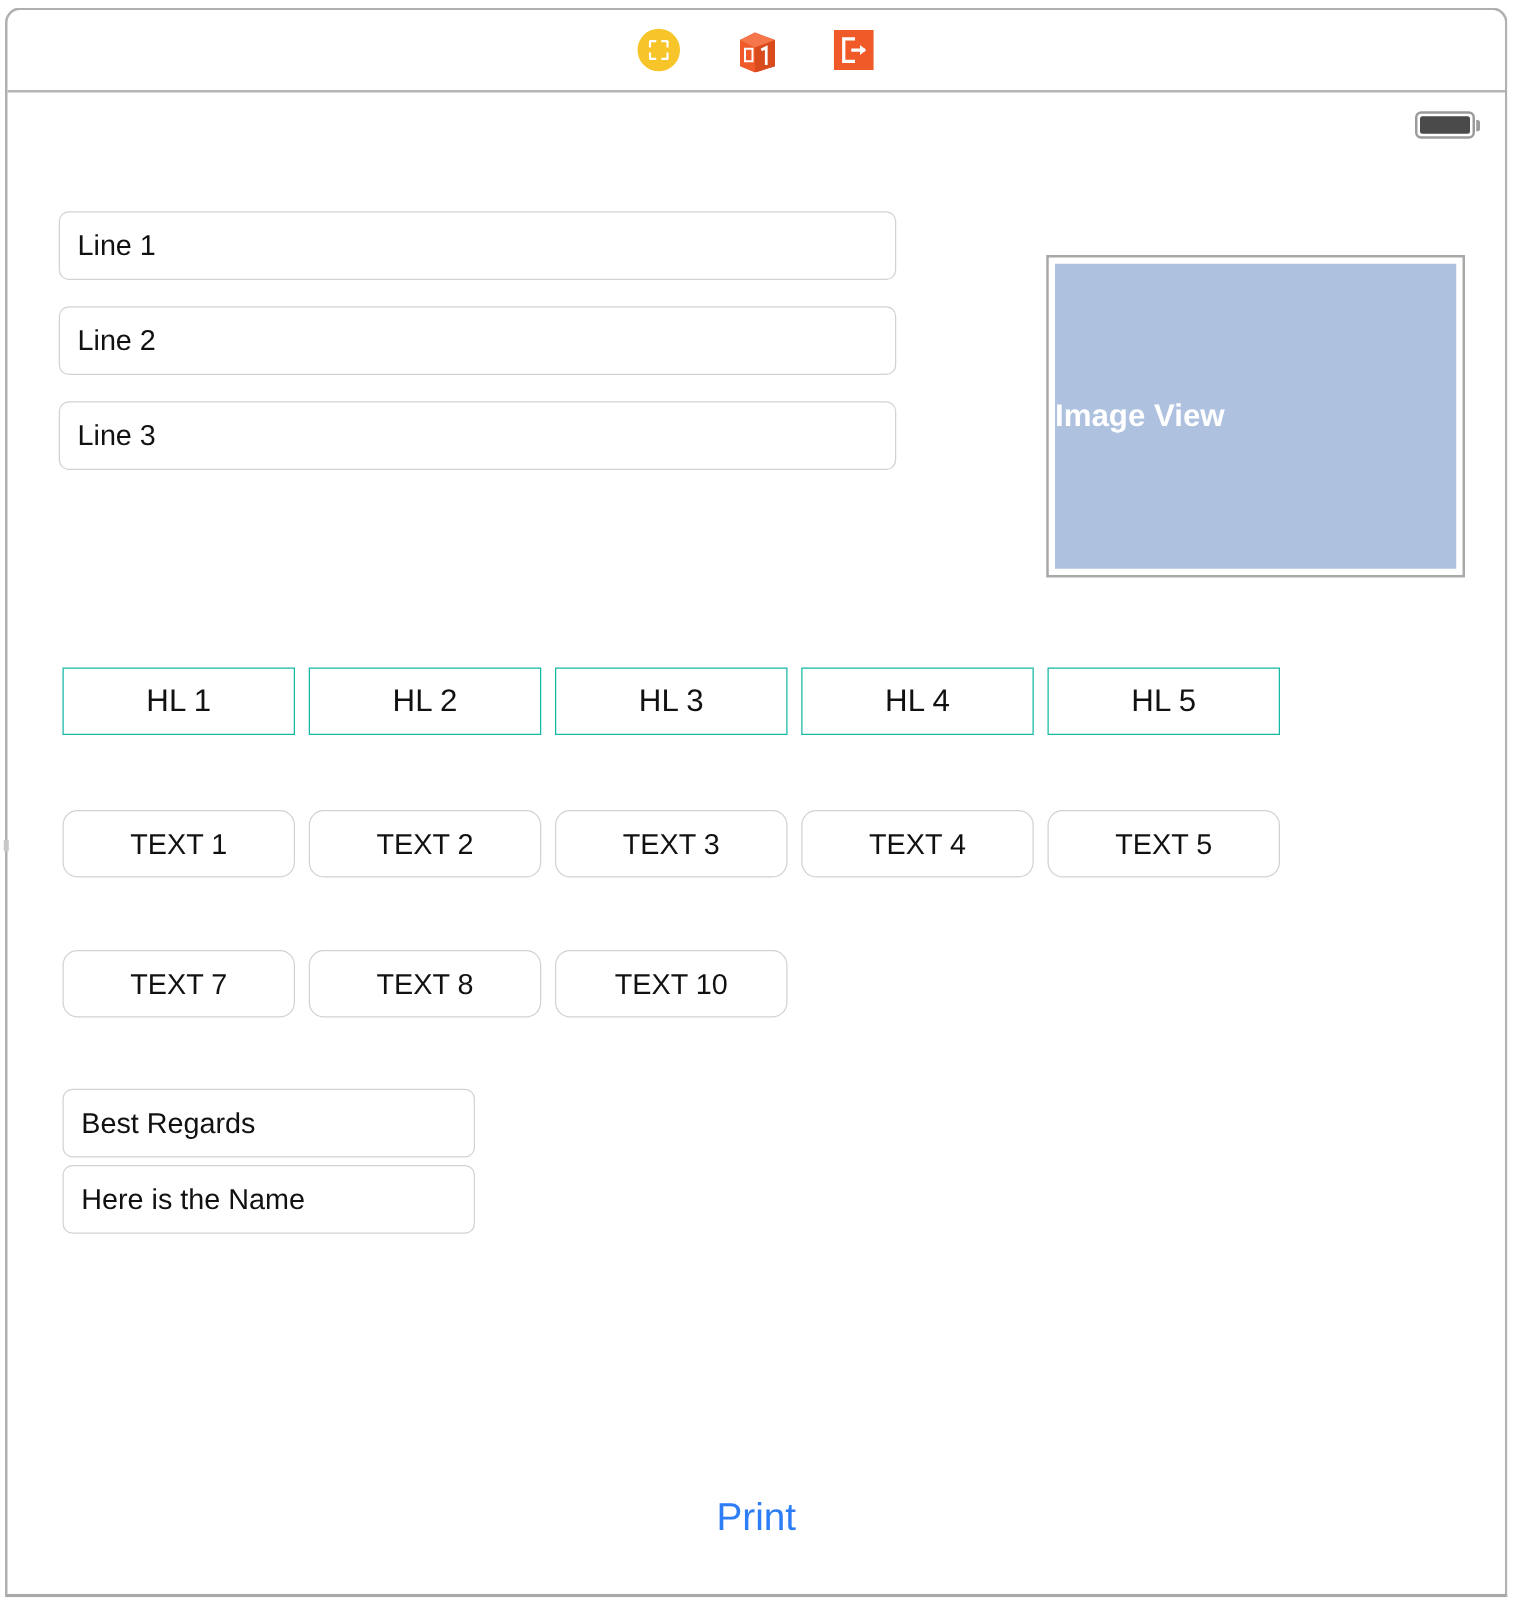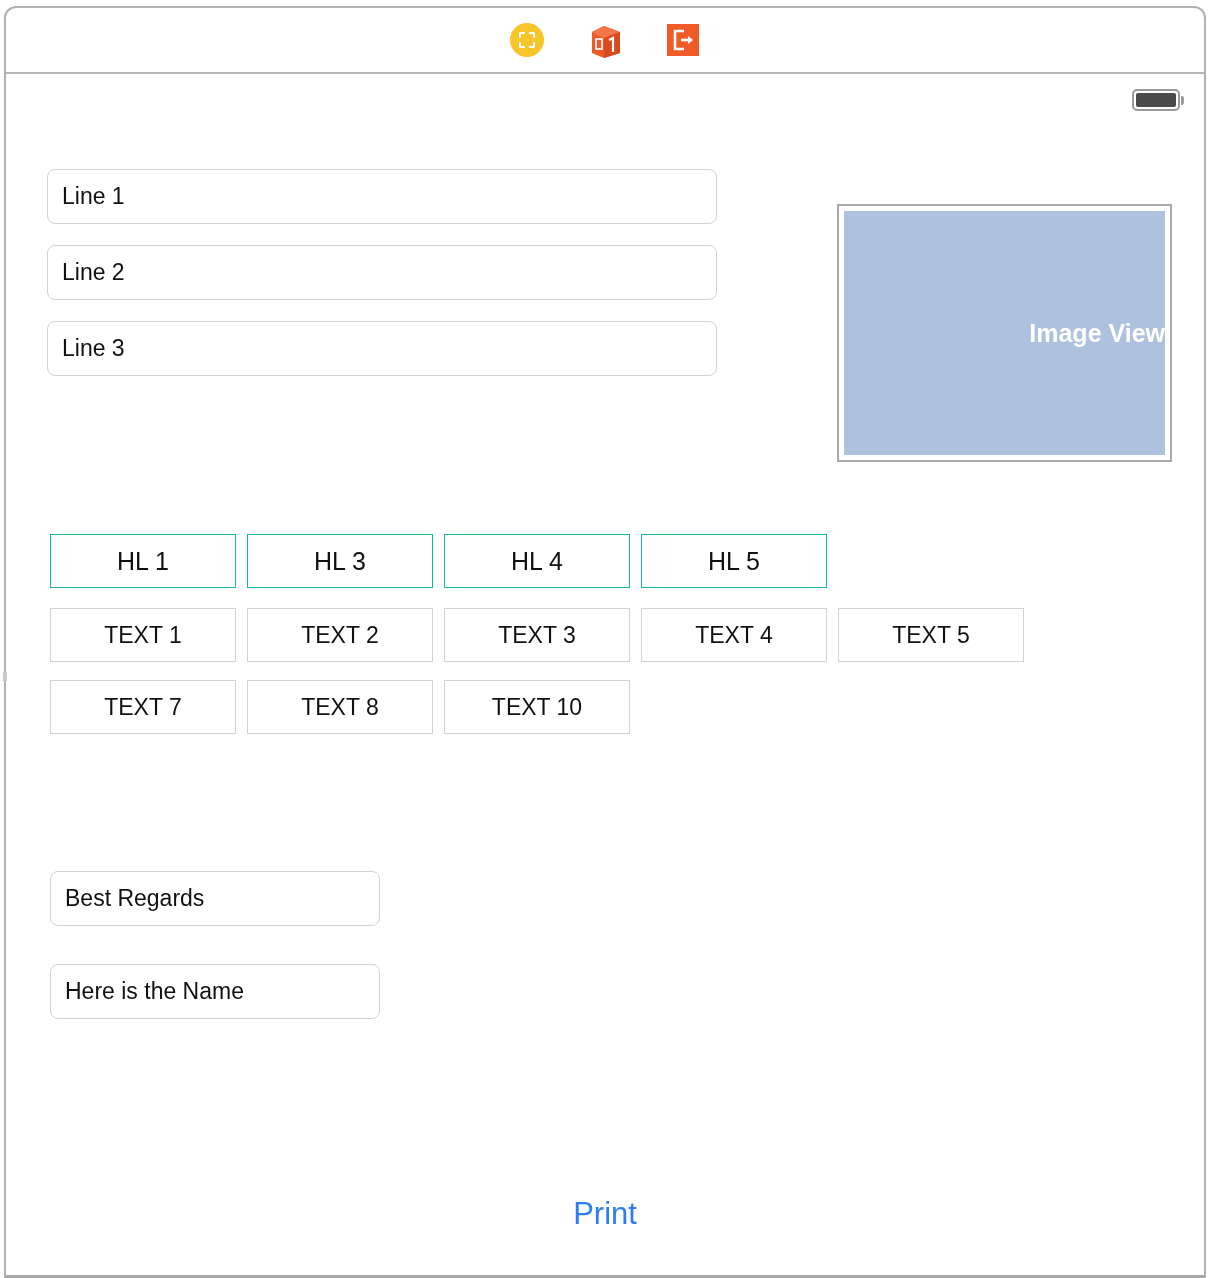--- a/index.html
+++ b/index.html
@@ -133,25 +133,24 @@
     width: 335px; height: 258px;
     border: 2px solid #a9a9a9;
     background: #ffffff;
     padding: 5px;
   }
   .imageview {
     width: 100%; height: 100%;
     background: #aec2e0;
     display: flex;
     align-items: center;
-    justify-content: flex-end;
+    justify-content: flex-start;
     color: #ffffff;
     font-weight: bold;
     font-size: 25px;
-    padding-left: 47px;
   }
 
   
   .headerbar {
     position: absolute;
     left: 44px; top: 335px;
     width: 1120px; height: 57px;
     justify-content: center;
     font-weight: bold;
     font-size: 26px;
@@ -178,26 +177,27 @@
     color: #111111;
   }
   .cell.hl {
     border: 1px solid #14b8a6;
     border-radius: 0;
     font-weight: normal;
     font-size: 25px;
   }
   .cell.txt {
     border: 1px solid #d2d2d2;
-    border-radius: 0;
+    border-radius: 12px;
+    margin-top: 40px;
   }
 
   
   .sign { position: absolute; left: 44px; top: 795px; width: 330px; }
-  .sign .field { height: 55px; margin-bottom: 38px; }
+  .sign .field { height: 55px; margin-bottom: 6px; }
 
   
   .print {
     position: absolute;
     left: 0; right: 0;
     top: 1120px;
     text-align: center;
   }
   .print span {
     color: #2d7df6;
@@ -269,20 +269,23 @@
       </div>
 
 
       <div class="grid">
 
         <div class="grid-row hl">
           <div class="cell hl">
               <span>HL 1</span>
             </div>
           <div class="cell hl">
+              <span>HL 2</span>
+            </div>
+          <div class="cell hl">
               <span>HL 3</span>
             </div>
           <div class="cell hl">
               <span>HL 4</span>
             </div>
           <div class="cell hl">
               <span>HL 5</span>
             </div>
         </div>
 

